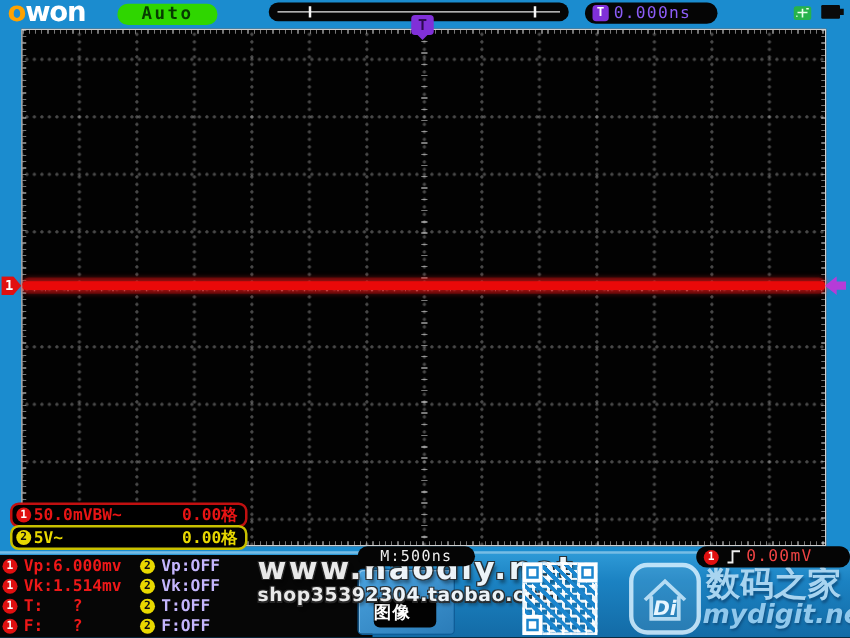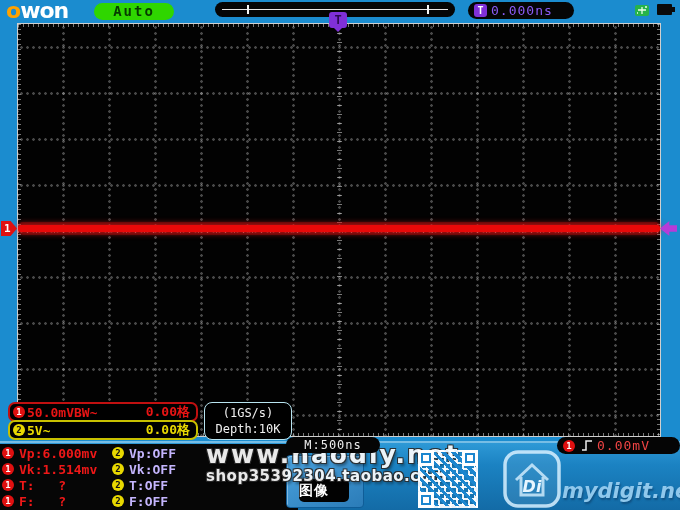--- a/index.html
+++ b/index.html
@@ -163,24 +163,20 @@
     <span class="spacer"></span>
     <span>0.00格</span>
   </div>
   <div class="abs chbox chbox2">
     <span class="mini-badge b-yel">2</span>
     <span>5V</span>
     <span>~</span>
     <span class="spacer"></span>
     <span>0.00格</span>
   </div>
-  <div class="abs srbox">
-    <div>(1GS/s)</div>
-    <div>Depth:10K</div>
-  </div>
 
   <div class="abs bottom-bar"></div>
   <div class="abs bar-glint"></div>
 
   <div class="abs meas-panel">
     <div class="meas-col c1">
       <div class="meas-row">
         <span class="mini-badge b-red">1</span>
         <span class="meas-text red-t">Vp:6.000mv</span>
       </div>
@@ -239,15 +235,16 @@
     <div class="qr-eye eye-tl"></div>
     <div class="qr-eye eye-tr"></div>
     <div class="qr-eye eye-bl"></div>
   </div>
 
   <svg class="abs mlogo" viewBox="0 0 60 60">
     <rect x="3" y="3" width="54" height="54" rx="13" fill="rgba(140,195,230,0.18)" stroke="rgba(215,240,255,0.85)" stroke-width="3.5"></rect>
     <path d="M14 31 L30 16 L46 31 M19 28 L19 46 L41 46 L41 28" fill="none" stroke="rgba(215,240,255,0.8)" stroke-width="3"></path>
     <text x="30" y="43" text-anchor="middle" font-family="DejaVu Sans, sans-serif" font-size="16" font-weight="bold" font-style="italic" fill="#e8f6ff">Di</text>
   </svg>
+  <div class="abs site-name">数码之家</div>
   <div class="abs site-url">mydigit.net</div>
 
 </div>
 
 </body></html>

